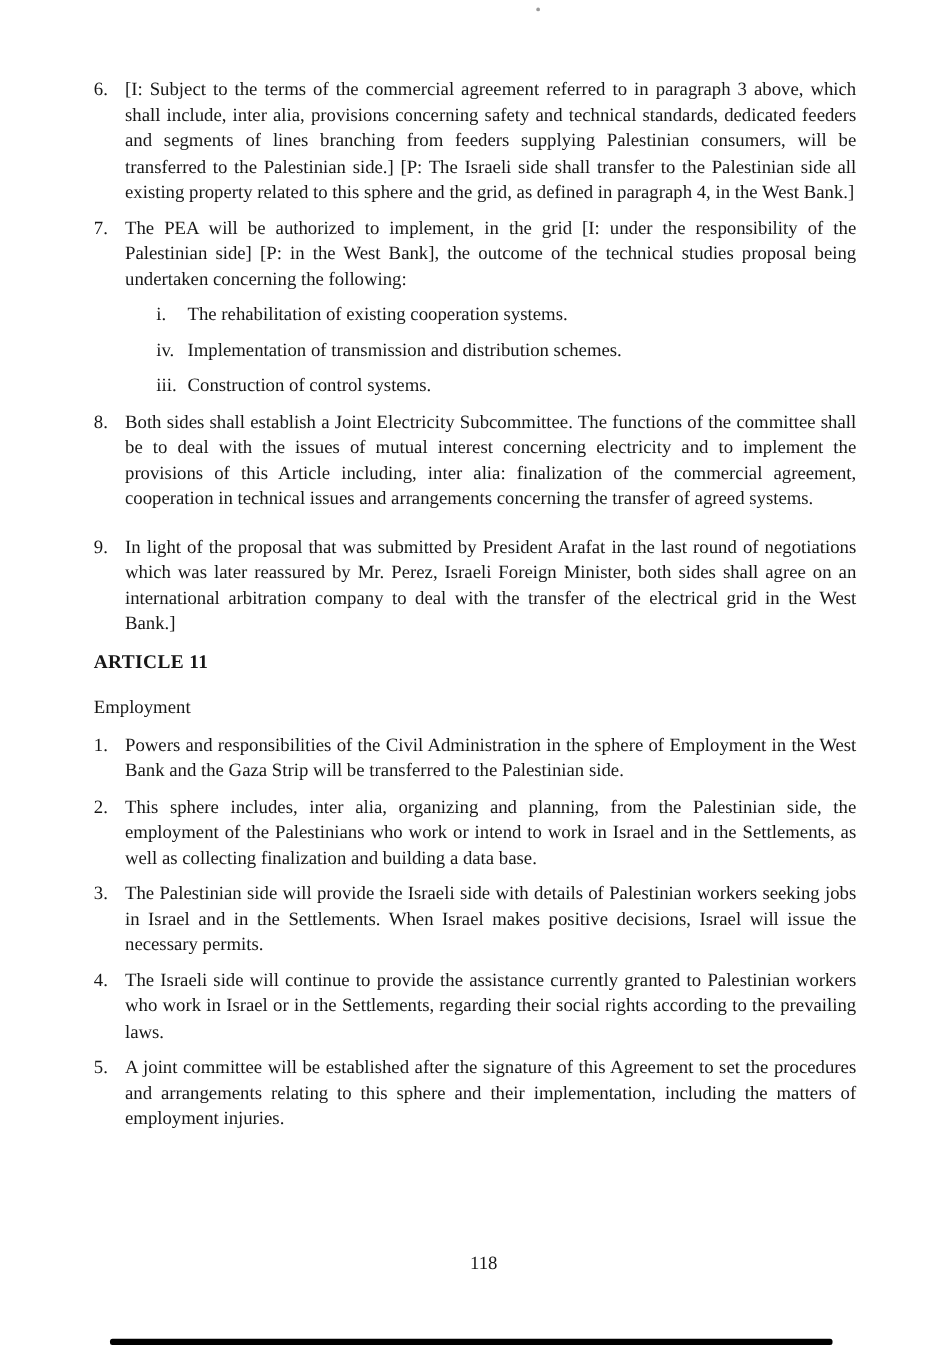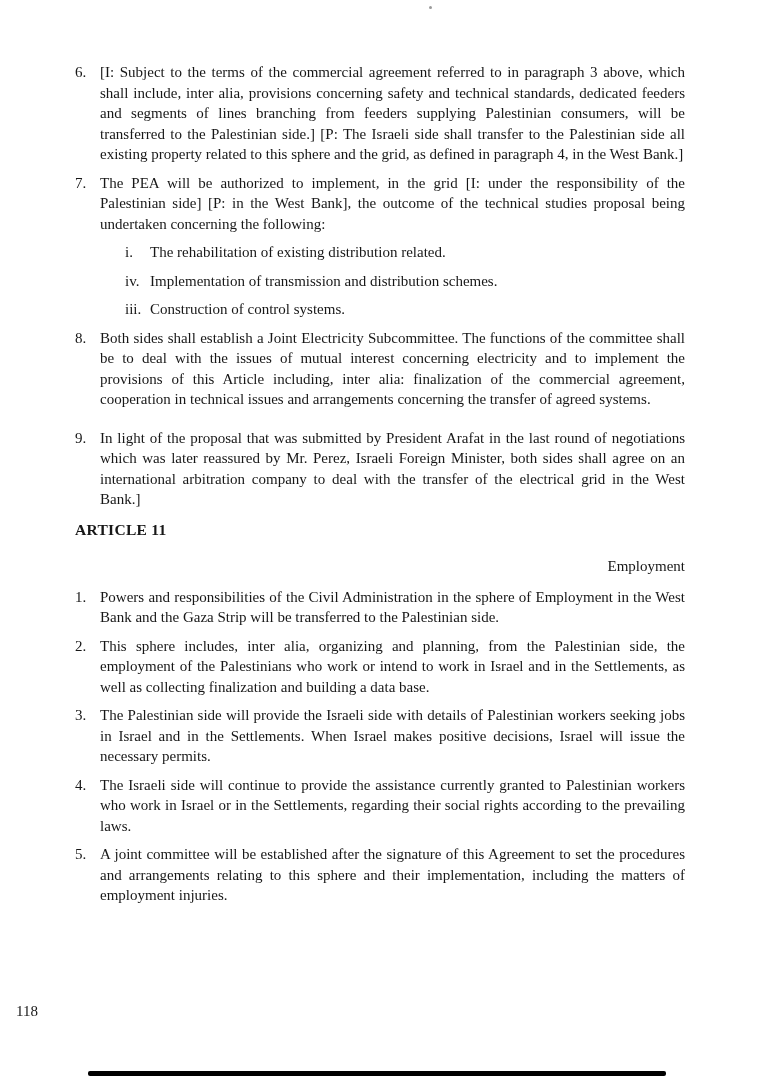--- a/index.html
+++ b/index.html
@@ -40,29 +40,30 @@
     flex: 0 0 25px;
   }
   .subclause .txt { flex: 1; }
   .article-heading {
     font-weight: bold;
     font-size: 15.5px;
     margin-top: 10px;
     letter-spacing: 0.3px;
   }
   .article-subheading {
-    text-align: right;
+    text-align: left;
     margin-top: 16px;
     margin-bottom: 10px;
   }
   .page-number {
     position: absolute;
     left: 16px;
     right: 0;
     bottom: 58px;
+    text-align: center;
     font-size: 15px;
   }
   .scan-dot {
     position: absolute;
     top: 6px;
     left: 429px;
     width: 3px;
     height: 3px;
     border-radius: 50%;
     background: #9a9a9a;
@@ -90,21 +91,21 @@
   </div>
 
   <div class="clause">
     <span class="num">7.</span>
     <span class="txt">The PEA will be authorized to implement, in the grid [I: under the responsibility of the Palestinian side] [P: in the West Bank], the outcome of the technical studies proposal being undertaken concerning the following:</span>
   </div>
 
   <div class="sublist">
     <div class="subclause">
       <span class="num">i.</span>
-      <span class="txt">The rehabilitation of existing distribution related.</span>
+      <span class="txt">The rehabilitation of existing cooperation systems.</span>
     </div>
     <div class="subclause">
       <span class="num">iv.</span>
       <span class="txt">Implementation of transmission and distribution schemes.</span>
     </div>
     <div class="subclause">
       <span class="num">iii.</span>
       <span class="txt">Construction of control systems.</span>
     </div>
   </div>

